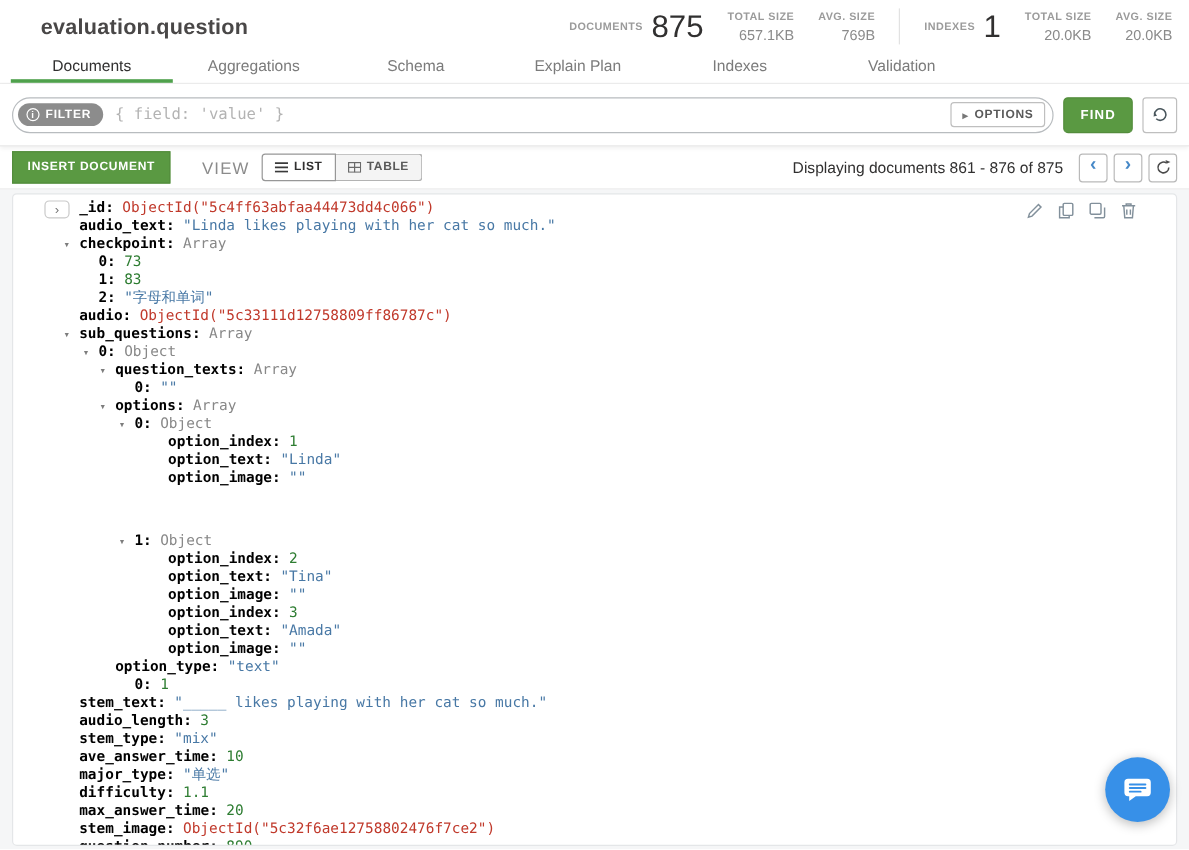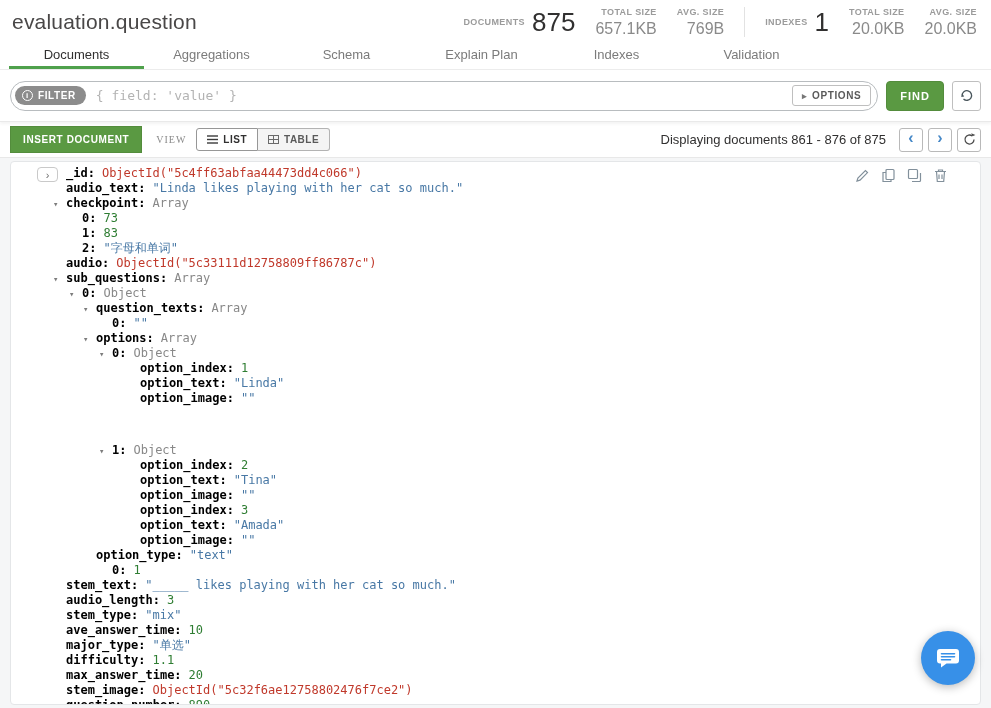--- a/index.html
+++ b/index.html
@@ -4,27 +4,27 @@
 <style>
   * { box-sizing: border-box; margin: 0; padding: 0; }
   html,body { width: 991px; height: 708px; }
   body { font-family: "Liberation Sans", sans-serif; background: #fff; overflow: hidden; }
   button { font-family: inherit; cursor: pointer; }
 
   .app { position: relative; width: 991px; height: 708px; background: #fff; overflow: hidden; }
 
   
   .header { height: 44px; display: flex; align-items: center; padding: 0 14px 0 12px; }
-  .ns-title { font-size: 21px; font-weight: normal; color: #494747; letter-spacing: .2px; }
+  .ns-title { font-size: 18px; font-weight: bold; color: #494747; letter-spacing: .2px; margin-left: 22px; }
   .header-stats { margin-left: auto; display: flex; align-items: center; gap: 20px; }
   .stat-big { display: flex; align-items: center; gap: 7px; }
   .stat-label { font-size: 9px; font-weight: bold; color: #9b9b9b; letter-spacing: .4px; }
   .stat-value-big { font-size: 26px; color: #313030; line-height: 1; }
   .stat-stacked { display: flex; flex-direction: column; align-items: flex-end; gap: 3px; }
-  .stat-sub { font-size: 16px; color: #8a8a8a; }
+  .stat-sub { font-size: 12px; color: #8a8a8a; }
   .stat-divider { width: 1px; height: 30px; background: #e2e2e2; }
 
   
   .tabs-bar { display: flex; padding-left: 9px; height: 26px; border-bottom: 1px solid #ececec; }
   .tab { width: 135px; text-align: center; font-size: 13px; color: #7b7b7b; padding-top: 3px; cursor: pointer; }
   .tab.active { color: #313030; border-bottom: 3px solid #4fa14c; }
 
   
   .query-row { height: 52px; display: flex; align-items: center; gap: 8px; padding: 10px;
                border-bottom: 1px solid #e9e9e9; box-shadow: 0 2px 3px rgba(0,0,0,.05); }
@@ -42,21 +42,21 @@
   .options-caret { font-size: 9px; color: #777; }
   .find-btn { height: 30px; padding: 0 13px; background: #5a9942; border: 1px solid #538c3c; border-radius: 4px;
               color: #fff; font-size: 11px; font-weight: bold; letter-spacing: 1px; }
   .icon-btn { height: 30px; width: 29px; background: #fff; border: 1px solid #bfbfbf; border-radius: 3px;
               display: flex; align-items: center; justify-content: center; }
 
   
   .action-row { height: 36px; display: flex; align-items: center; gap: 10px; padding: 0 10px; border-bottom: 1px solid #e8e8e8; }
   .insert-btn { background: #5a9942; border: 1px solid #538c3c; border-radius: 0; color: #fff;
                 font-size: 10px; font-weight: bold; letter-spacing: .6px; padding: 7px 12px; }
-  .view-label { font-size: 10px; color: #8b8b8b; letter-spacing: 1px; margin-left: 4px; font-family: Liberation Serif, serif; }
+  .view-label { font-size: 14px; color: #8b8b8b; letter-spacing: 1px; margin-left: 16px; }
   .segmented { display: flex; align-items: center; }
   .seg-btn { display: flex; align-items: center; gap: 5px; font-size: 10px; font-weight: bold; letter-spacing: .5px;
              padding: 5px 10px; border: 1px solid #b3b3b3; background: #f4f4f4; color: #5a5a5a; }
   .seg-btn.active { background: #fff; border-color: #979797; color: #313030; }
   .seg-btn:first-child { border-radius: 3px 0 0 3px; }
   .seg-btn:last-child { border-radius: 0 3px 3px 0; border-left: none; }
   .right-controls { margin-left: auto; display: flex; align-items: center; gap: 5px; }
   .status-text { font-size: 13px; color: #313030; margin-right: 8px; }
   .page-btn { width: 24px; height: 24px; background: #fff; border: 1px solid #b9b9b9; border-radius: 3px;
               color: #4688c7; font-size: 16px; font-weight: bold; line-height: 1;

